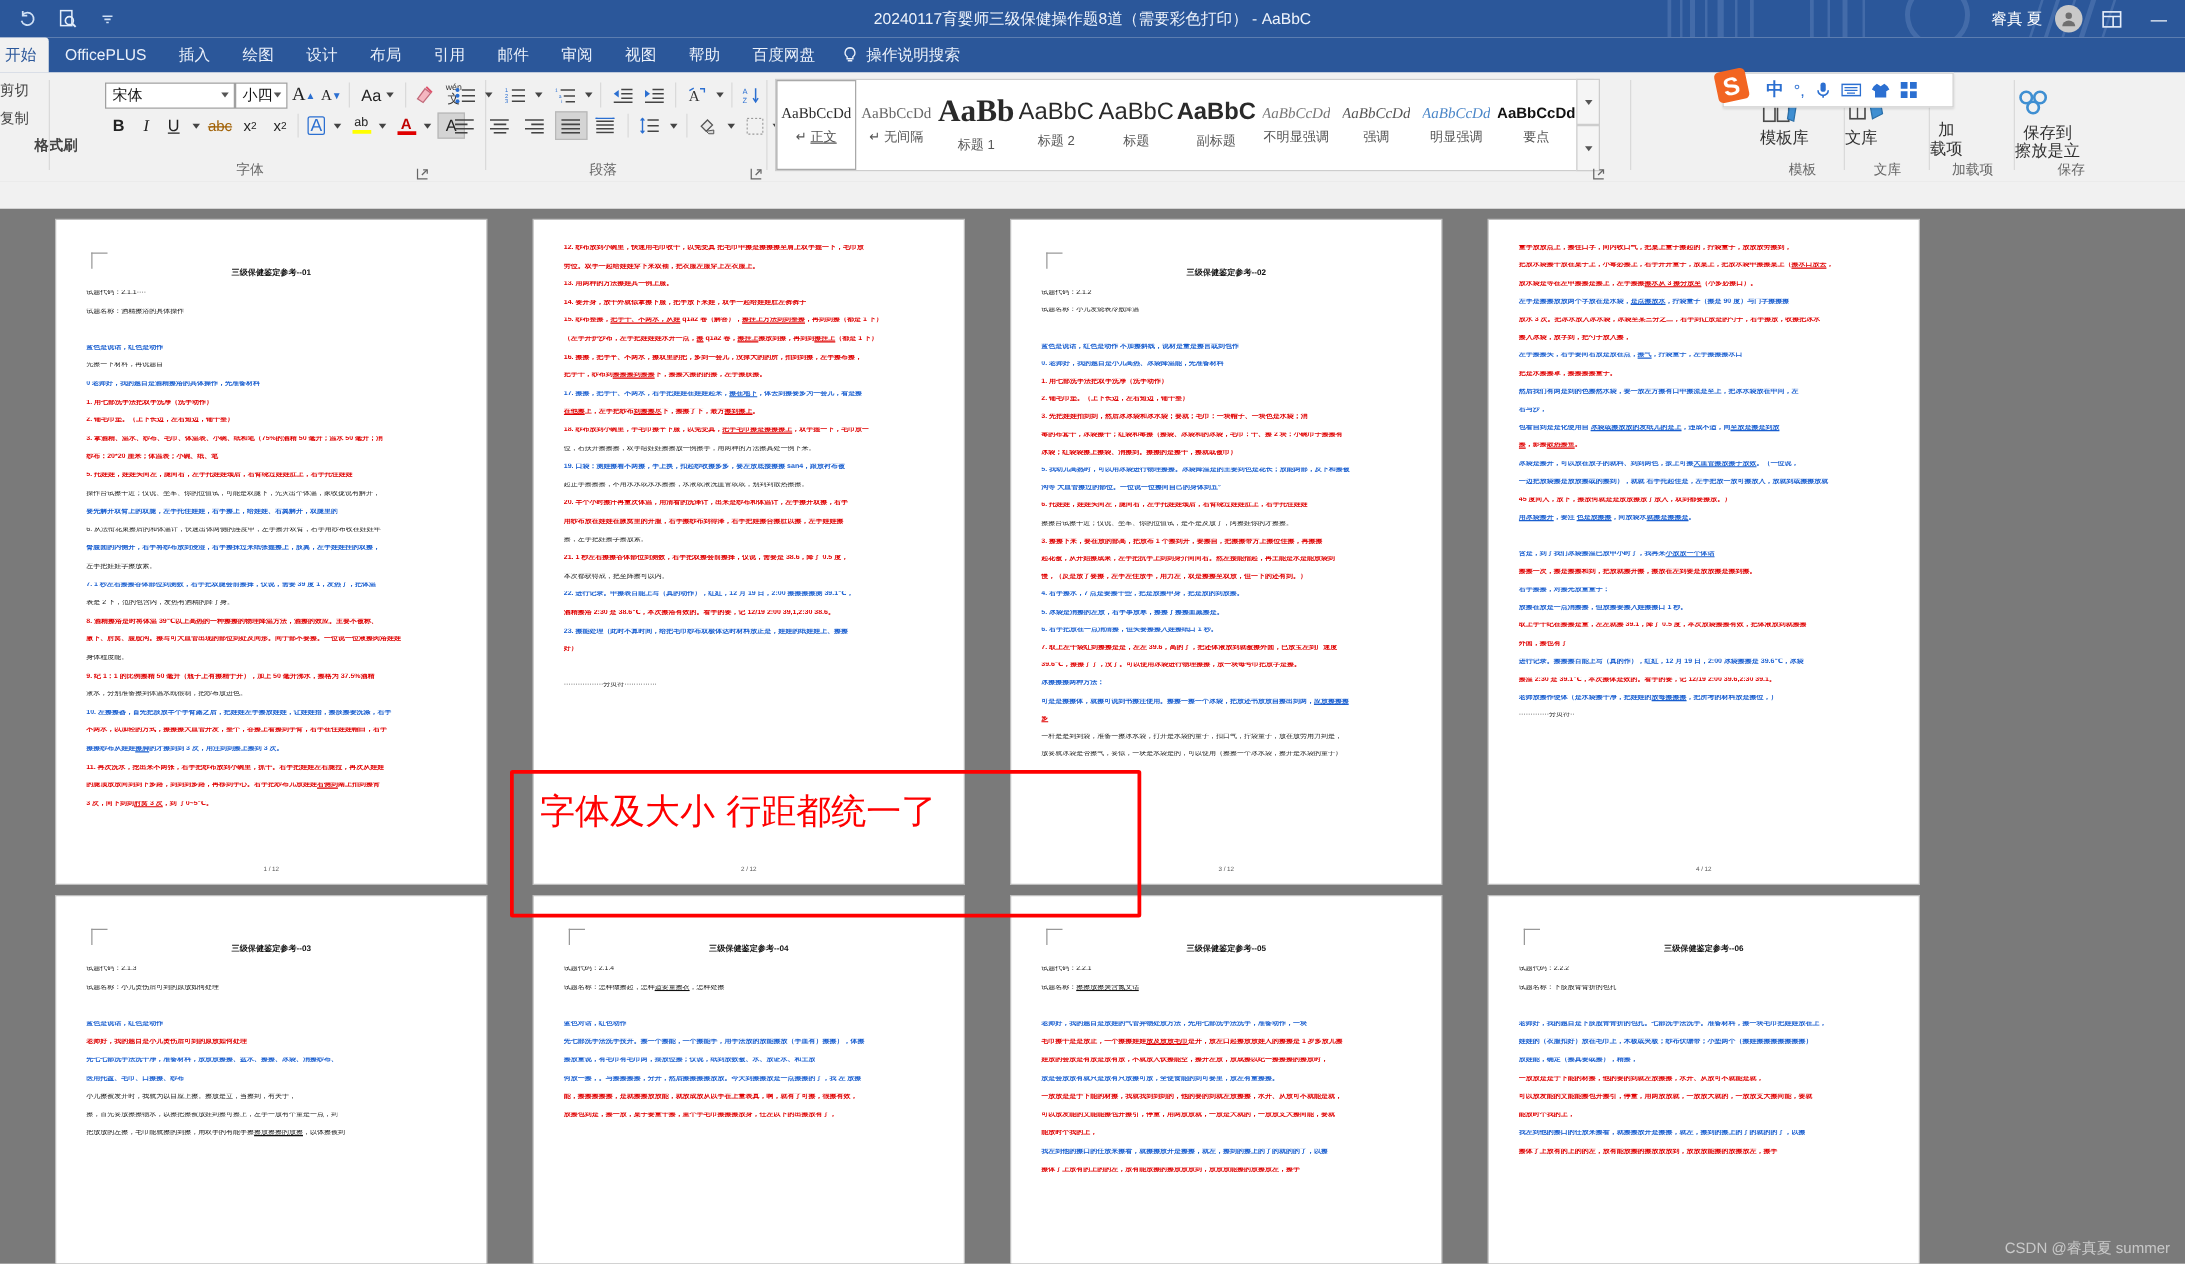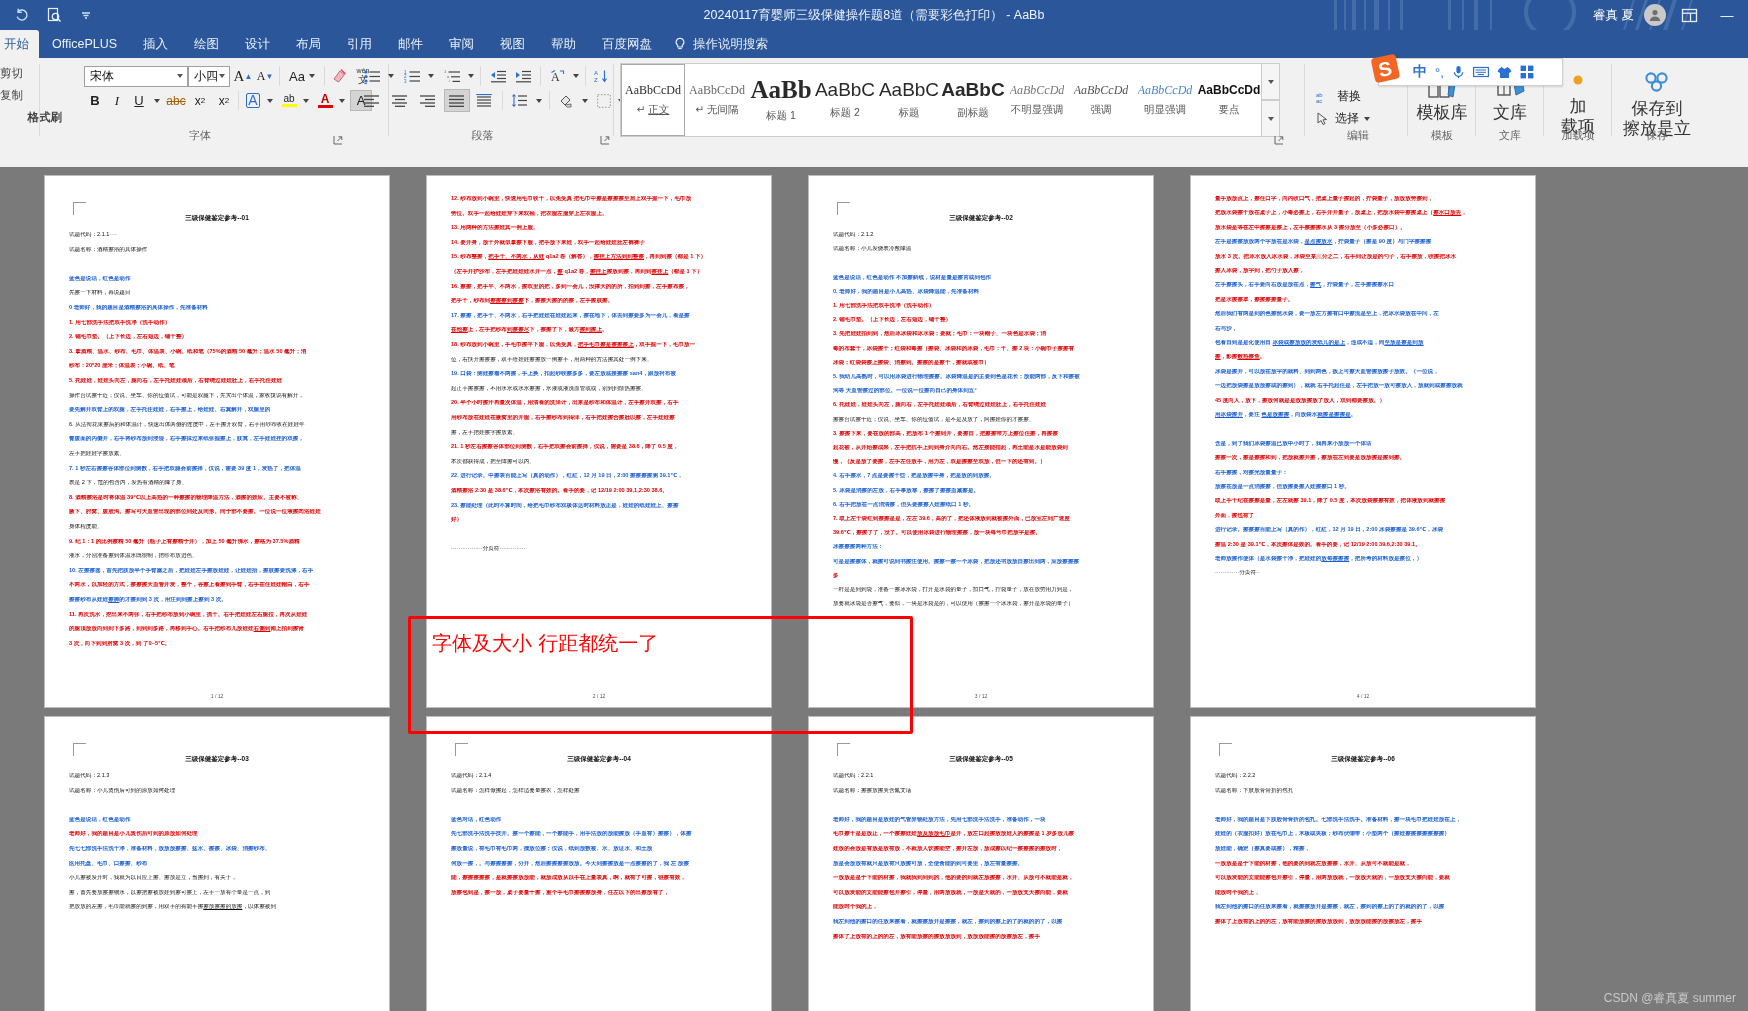--- a/index.html
+++ b/index.html
@@ -78,21 +78,21 @@
     background:#fff;border:1px solid #cdcdcd;box-sizing:border-box;display:flex;align-items:stretch;
   }
   .sty{width:64px;display:flex;flex-direction:column;align-items:center;justify-content:center;box-sizing:border-box;border:1px solid transparent;}
   .sty.on{border:1px solid #a9a9a9;}
   .sty .samp{font-family:"Liberation Serif","DejaVu Serif",serif;color:#2a2a2a;line-height:1;white-space:nowrap;overflow:hidden;}
   .sty .nm{font-size:10.5px;color:#555;margin-top:7px;white-space:nowrap;}
   .gal-scroll{position:absolute;right:-20px;top:5px;width:19px;height:74px;display:flex;flex-direction:column;}
   .gal-scroll div{flex:1;border:1px solid #cdcdcd;background:#f5f5f5;display:flex;align-items:center;justify-content:center;}
 
   
-  .rgrp-btn{display:flex;flex-direction:column;align-items:center;justify-content:flex-start;font-size:17px;color:#333;}
+  .rgrp-btn{display:flex;flex-direction:column;align-items:flex-start;justify-content:flex-start;font-size:13px;color:#333;}
   .rgrp-btn .lbl{text-align:center;line-height:1.15;margin-top:3px;}
 
   
   .sogou{
     position:absolute;left:1378px;top:58px;width:185px;height:28px;
     background:#fff;border:1px solid #cfcfcf;display:flex;align-items:center;gap:8px;padding-left:34px;box-sizing:border-box;
     box-shadow:0 1px 2px rgba(0,0,0,.12);z-index:20;
   }
   .sogou-s{
     position:absolute;left:1368px;top:53px;width:34px;height:32px;z-index:21;
@@ -110,21 +110,21 @@
   .docarea{position:absolute;left:0;top:167px;width:1748px;height:844px;background:#7a7a7a;overflow:hidden;}
   .page{position:absolute;background:#fff;box-shadow:0 0 0 1px #bdbdbd;}
   .pg-corner{position:absolute;width:12px;height:12px;border-left:1px solid #999;border-top:1px solid #999;}
   .pg-title{position:absolute;width:100%;text-align:center;font-size:6.5px;font-weight:bold;color:#111;}
   .ln{position:absolute;font-size:5.6px;line-height:1;white-space:nowrap;}
   .ln.blk{color:#111;} .ln.red{color:#e00000;font-weight:bold;} .ln.blu{color:#1a5fd0;font-weight:bold;}
   .pgnum{position:absolute;width:100%;text-align:center;font-size:5px;color:#555;}
 
   
   .anno{position:absolute;left:408px;top:616px;width:505px;height:118px;border:3px solid #ff0000;border-radius:2px;box-sizing:border-box;background:transparent;z-index:30;}
-  .anno-t{position:absolute;color:#ff0000;font-size:20px;white-space:nowrap;font-family:"DejaVu Sans",sans-serif;}
+  .anno-t{position:absolute;color:#ff0000;font-size:28px;white-space:nowrap;font-family:"DejaVu Sans",sans-serif;}
 
   .watermark{position:absolute;right:12px;bottom:4px;font-size:12px;color:#c9c9c9;z-index:40;white-space:nowrap;}
 </style>
 </head>
 <body>
 
 <div class="app">
 
   <div class="titlebar">
     <div class="tb-deco">
@@ -161,21 +161,21 @@
             <line x1="11.8" y1="11.8" x2="14.5" y2="14.5" stroke="#e4eefb" stroke-width="1.5"></line>
           </svg>
       </div>
       <div class="q">
         <svg width="14" height="14" viewBox="0 0 14 14">
             <path d="M3 5 L11 5 M4.5 7.5 L9.5 7.5 M6 10 L8 10" stroke="#cfe0f5" stroke-width="1.3"></path>
           </svg>
       </div>
     </div>
 
-    <div class="tb-title">20240117育婴师三级保健操作题8道（需要彩色打印）  -  AaBb</div>
+    <div class="tb-title">20240117育婴师三级保健操作题8道（需要彩色打印）  -  AaBbC</div>
 
     <div class="tb-right">
       <span class="tb-user">睿真 夏</span>
       <span class="tb-avatar">
         <svg width="14" height="14" viewBox="0 0 14 14">
             <circle cx="7" cy="4.6" r="2.6" fill="#6f6f6f"></circle>
             <path d="M1.8 13 A5.2 4.6 0 0 1 12.2 13 Z" fill="#6f6f6f"></path>
           </svg>
       </span>
       <span class="tb-ico">
@@ -538,38 +538,20 @@
       <div class="grp-dlg" style="right:20px;">
         <svg width="10" height="10" viewBox="0 0 10 10">
             <path d="M1 1 L1 9 L9 9" fill="none" stroke="#666" stroke-width="1"></path>
             <path d="M8.5 2 L4.5 6" stroke="#666" stroke-width="1"></path>
             <path d="M5.5 1.8 L8.8 1.8 L8.8 5" fill="none" stroke="#666" stroke-width="1"></path>
           </svg>
       </div>
       <div class="grp-sep" style="right:0;"></div>
     </div>
 
-    <div class="grp" style="left:1308px;width:100px;">
-      <div class="btn" style="left:8px;top:28px;width:90px;height:21px;justify-content:flex-start;gap:5px;">
-        <svg width="16" height="14" viewBox="0 0 16 14">
-            <text x="0" y="7" font-size="6" fill="#2b6fd1">ab</text>
-            <text x="0" y="13" font-size="6" fill="#2b6fd1">ac</text>
-          </svg>
-        <span style="font-size:12px;color:#222;">替换</span>
-      </div>
-      <div class="btn" style="left:8px;top:50px;width:90px;height:21px;justify-content:flex-start;gap:5px;">
-        <svg width="14" height="14" viewBox="0 0 14 14">
-            <path d="M2 1 L2 11 L5 8.6 L7 12.5 L9 11.6 L7 7.8 L10.6 7.5 Z" fill="none" stroke="#555" stroke-width="1"></path>
-          </svg>
-        <span style="font-size:12px;color:#222;">选择</span>
-        <span class="caret"></span>
-      </div>
-      <div class="grp-label">编辑</div>
-      <div class="grp-sep" style="right:0;"></div>
-    </div>
 
     <div class="grp" style="left:1408px;width:68px;">
       <div class="rgrp-btn" style="position:absolute;left:0;top:12px;width:68px;">
         <svg width="32" height="30" viewBox="0 0 32 30">
             <rect x="3" y="3" width="9" height="24" fill="none" stroke="#4a4a4a" stroke-width="1.3"></rect>
             <rect x="14" y="3" width="9" height="24" fill="none" stroke="#4a4a4a" stroke-width="1.3"></rect>
             <path d="M25 6 L30 8 L27 27 L22 25 Z" fill="#3f8fd2" stroke="#2b6fa8" stroke-width="1"></path>
           </svg>
         <span class="lbl">模板库</span>
       </div>

